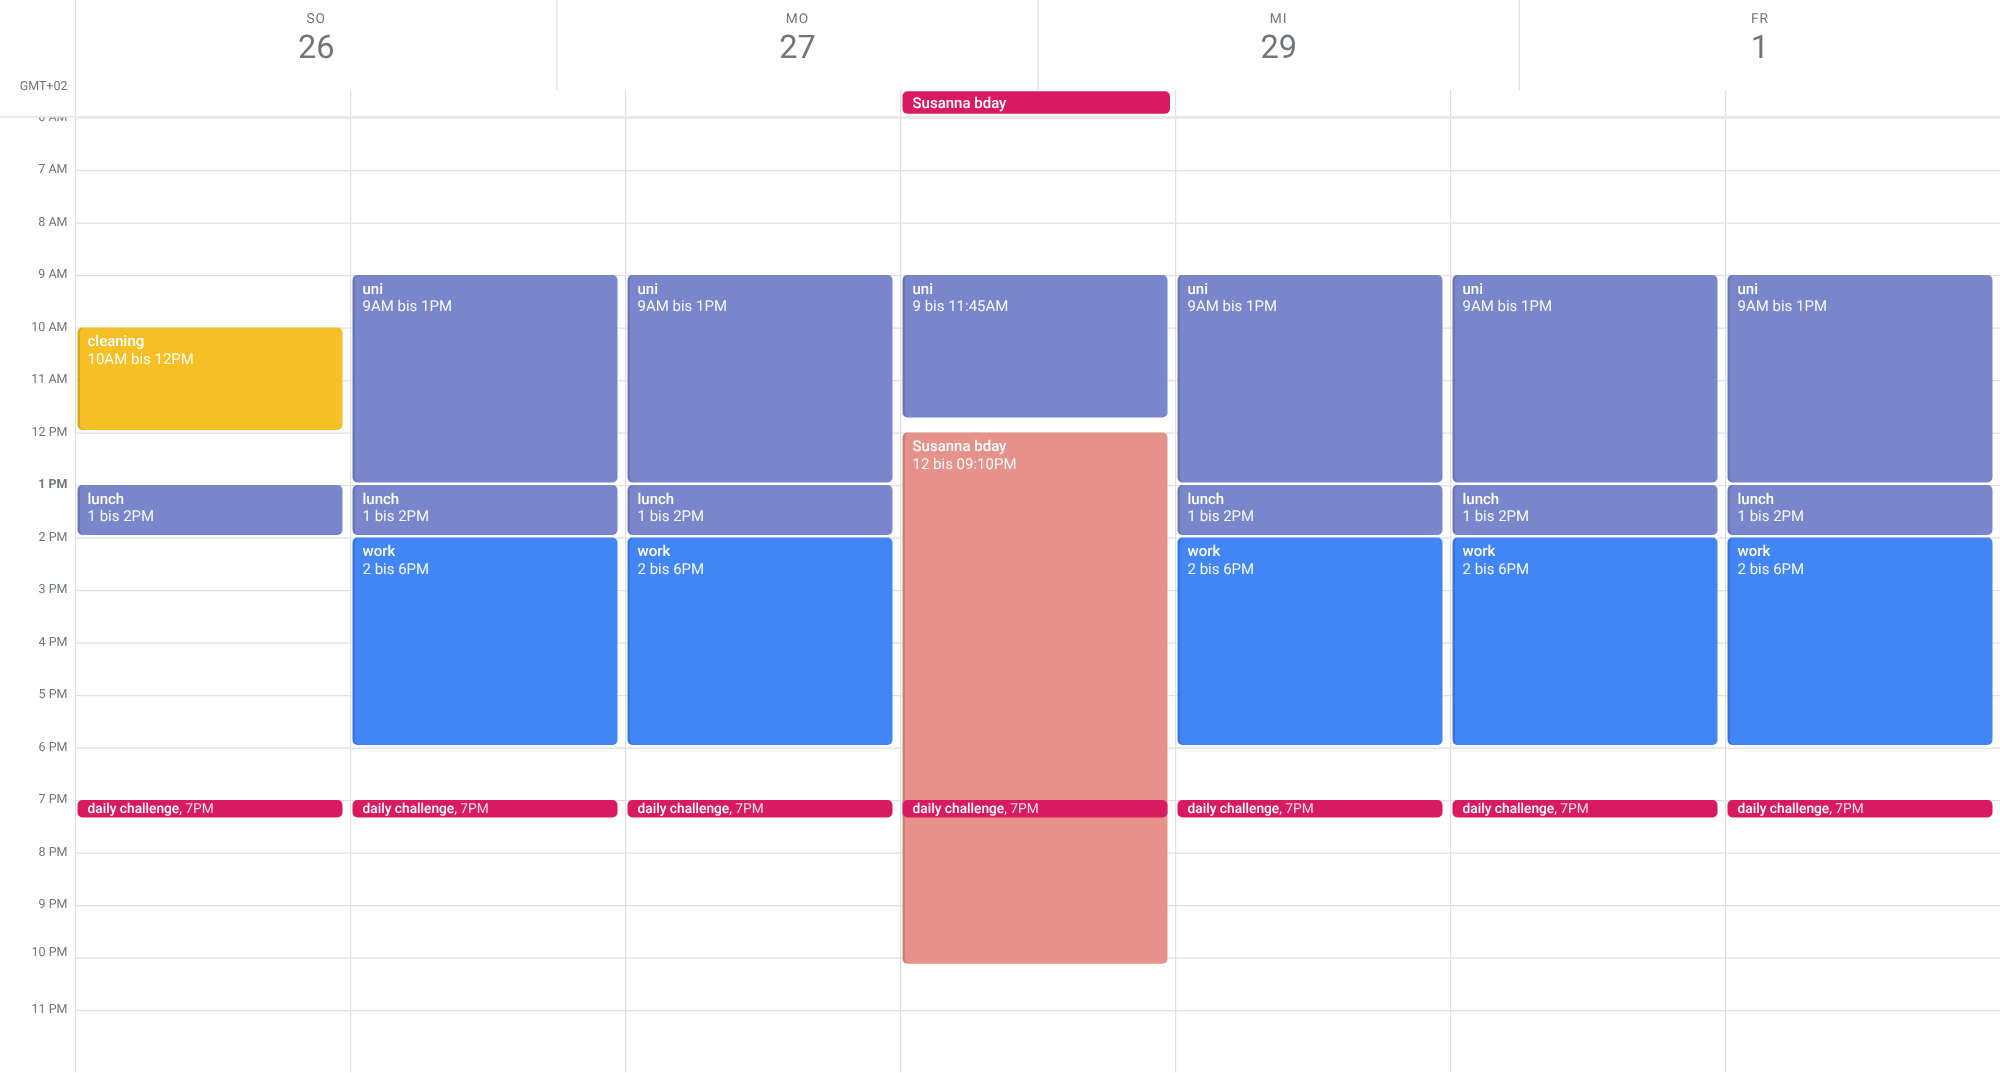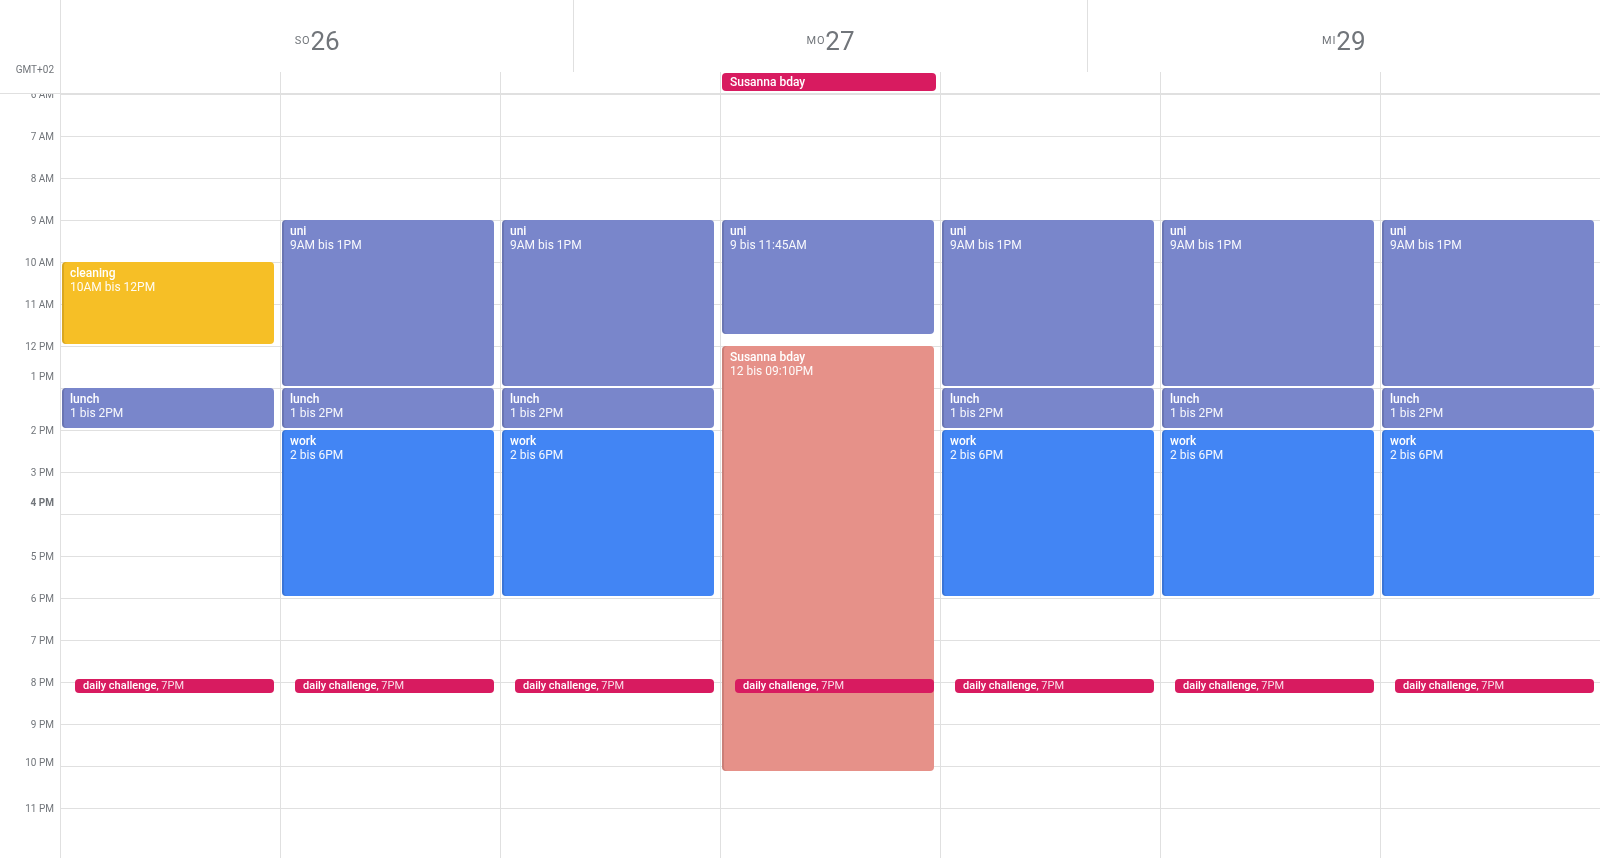--- a/index.html
+++ b/index.html
@@ -30,23 +30,23 @@
     height:var(--header-h);
     display:flex;
   }
   .tz-spacer{
     width:var(--tz-w);
     flex:0 0 var(--tz-w);
   }
   .day-header{
     flex:1;
     display:flex;
-    flex-direction:row;
+    flex-direction:column;
     align-items:center;
-    justify-content:center;
+    justify-content:flex-start;
     padding-top:8px;
     border-left:1px solid var(--border);
   }
   .dow{
     font-size:11px;
     letter-spacing:0.8px;
     color:var(--day-grey);
   }
   .daynum{
     font-size:26px;
@@ -141,31 +141,30 @@
     line-height:14px;
     padding:4px 8px 2px 8px;
     overflow:hidden;
     cursor:pointer;
     box-shadow: inset 2px 0 0 rgba(0,0,0,0.12);
   }
   .event .title{font-weight:500; white-space:nowrap; overflow:hidden; text-overflow:ellipsis;}
   .event .time{opacity:0.95;}
   .thin-event{
     position:absolute;
-    left:14px; right:6px;
+    left:1px; right:6px;
     height:14px;
     border-radius:4px;
     color:#fff;
     font-size:11px;
     line-height:14px;
     padding:0 8px;
     overflow:hidden;
     white-space:nowrap;
     cursor:pointer;
-    margin-top:39px;
   }
   .thin-event .t2{opacity:0.85; font-weight:400;}
   .thin-event .t1{font-weight:500;}
 </style>
 </head>
 <body>
 
 <div class="calendar">
 
   <div class="header-row">
@@ -175,20 +174,24 @@
         <div class="dow">SO</div>
         <div class="daynum">26</div>
       </div>
       <div class="day-header">
         <div class="dow">MO</div>
         <div class="daynum">27</div>
       </div>
       <div class="day-header">
         <div class="dow">MI</div>
         <div class="daynum">29</div>
+      </div>
+      <div class="day-header">
+        <div class="dow">FR</div>
+        <div class="daynum">1</div>
       </div>
     </div>
 
   <div class="allday-row">
     <div class="tz-label">GMT+02</div>
 
   <div class="allday-cell"></div>
       <div class="allday-cell"></div>
       <div class="allday-cell"></div>
       <div class="allday-cell">
@@ -201,24 +204,24 @@
 
   <div class="grid">
     <div class="hours">
         <div class="hour-label" style="top: 0px; text-align: center;">6 AM</div>
         <div class="hour-label" style="top: 42px;">7 AM</div>
         <div class="hour-label" style="top: 84px;">8 AM</div>
         <div class="hour-label" style="top: 126px;">9 AM</div>
         <div class="hour-label" style="top: 168px;">10 AM</div>
         <div class="hour-label" style="top: 210px;">11 AM</div>
         <div class="hour-label" style="top: 252px;">12 PM</div>
-        <div class="hour-label" style="top: 282px;">1 PM</div>
+        <div class="hour-label" style="top: 294px; font-weight: bold;">1 PM</div>
         <div class="hour-label" style="top: 336px;">2 PM</div>
         <div class="hour-label" style="top: 378px;">3 PM</div>
-        <div class="hour-label" style="top: 408px; font-weight: bold;">4 PM</div>
+        <div class="hour-label" style="top: 420px;">4 PM</div>
         <div class="hour-label" style="top: 462px;">5 PM</div>
         <div class="hour-label" style="top: 504px;">6 PM</div>
         <div class="hour-label" style="top: 546px;">7 PM</div>
         <div class="hour-label" style="top: 588px;">8 PM</div>
         <div class="hour-label" style="top: 630px;">9 PM</div>
         <div class="hour-label" style="top: 668px;">10 PM</div>
         <div class="hour-label" style="top: 714px;">11 PM</div>
       </div>
     <div class="columns">
         <div class="day-col">

